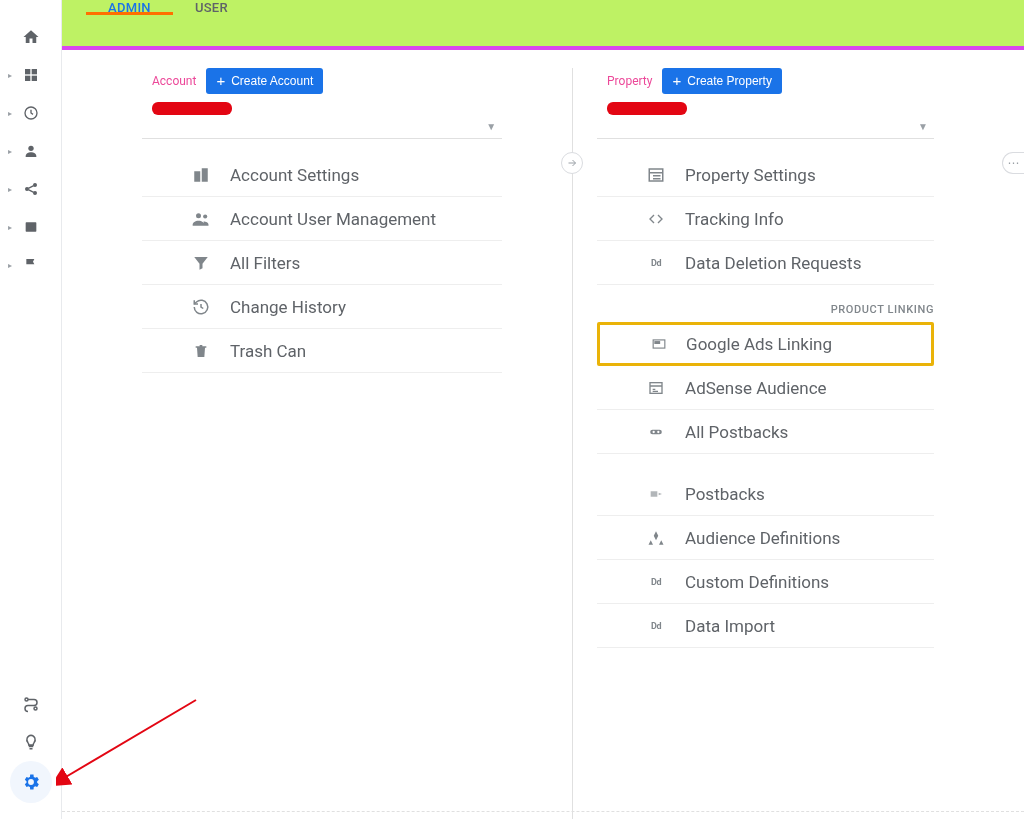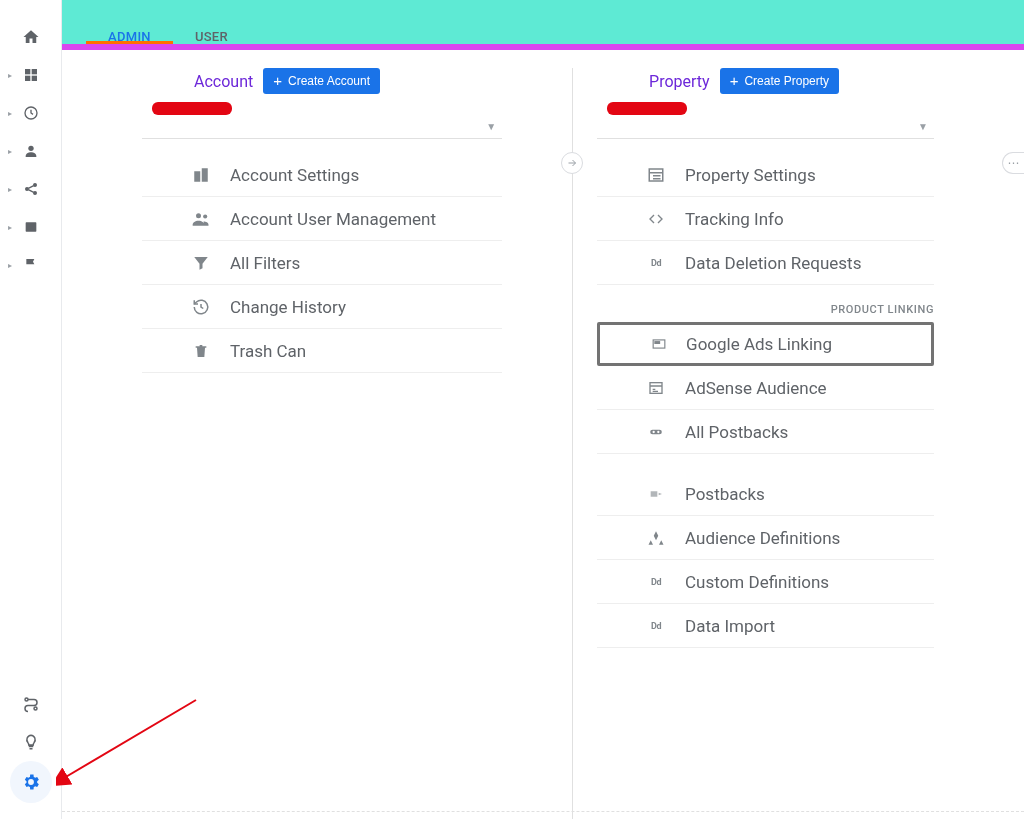--- a/index.html
+++ b/index.html
@@ -52,24 +52,24 @@
     border-radius: 50%;
     width: 42px; height: 42px;
     margin-bottom: 16px;
   }
 
   
   .top-bar {
     position: absolute;
     left: 62px; right: 0; top: 0;
     height: 50px;
-    background: #5eead4;
-    border-bottom: 6px solid #d946ef;
-    display: flex;
-    align-items: flex-end;
+    background: #bef264;
+    border-bottom: 4px solid #d946ef;
+    display: flex;
+    align-items: flex-start;
     padding-left: 24px;
   }
   .top-tab {
     padding: 0 22px;
     display: flex;
     align-items: center;
     font-size: 13px;
     font-weight: 500;
     letter-spacing: 0.3px;
     color: #5f6368;
@@ -104,23 +104,22 @@
   .col-property { width: 460px; padding-left: 24px; border-left: 1px solid #e0e0e0; }
 
   .col-header {
     display: flex;
     align-items: center;
     gap: 10px;
     margin-bottom: 8px;
     margin-left: 10px;
   }
   .col-header-label {
-    font-size: 16px;
-    color: #6d28d9;
-    margin-left: 42px;
+    font-size: 12px;
+    color: #ec4899;
   }
   .create-btn {
     background: #1a73e8;
     color: #fff;
     border: none;
     font-size: 12px;
     font-weight: 500;
     padding: 6px 10px;
     border-radius: 3px;
     display: inline-flex;
@@ -177,21 +176,21 @@
   .section-header {
     font-size: 11px;
     letter-spacing: 0.6px;
     color: #80868b;
     margin: 18px 0 6px 15px;
     font-weight: 500;
     text-align: right;
   }
 
   .highlight-box {
-    border: 3px solid #737373;
+    border: 3px solid #eab308;
     border-radius: 2px;
     gap: 16px;
   }
 
   .gap { height: 18px; }
 
   .collapse-circle {
     position: absolute;
     left: -12px;
     top: 84px;

